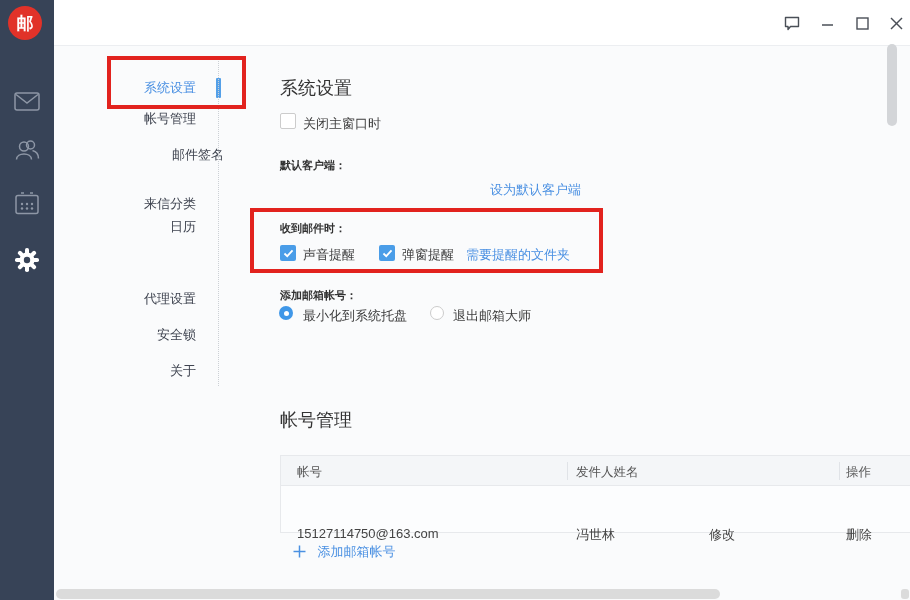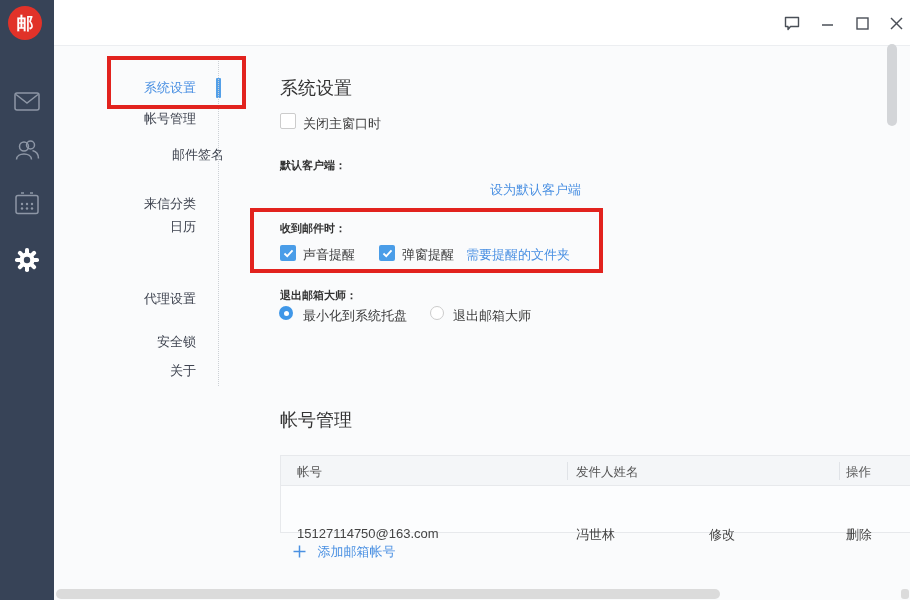--- a/index.html
+++ b/index.html
@@ -136,21 +136,21 @@
     </div>
   </header>
 
   <nav class="nav">
     <div class="nav-item selected" style="top:79px;">系统设置</div>
     <div class="nav-item" style="top:110px;">帐号管理</div>
     <div class="nav-item" style="top:146px;margin-left:28px;">邮件签名</div>
     <div class="nav-item" style="top:182px;margin-top:13px;">来信分类</div>
     <div class="nav-item" style="top:218px;">日历</div>
     <div class="nav-item" style="top:290px;padding-left:21px;">代理设置</div>
-    <div class="nav-item" style="top:333px;">安全锁</div>
+    <div class="nav-item" style="top:326px;">安全锁</div>
     <div class="nav-item" style="top:362px;padding-left:34px;">关于</div>
   </nav>
   <div class="nav-indicator"></div>
   <div class="nav-divider"></div>
 
   <div class="h-section" style="left:280px; top:76px;">系统设置</div>
 
   <div class="cb unchecked" style="left:280px; top:113px;"></div>
   <div class="txt" style="left:303px; top:115px;">关闭主窗口时</div>
 
@@ -165,21 +165,21 @@
   </div>
   <div class="txt" style="left:303px; top:246px;">声音提醒</div>
   <div class="cb checked" style="left:379px; top:245px;">
     <svg width="11" height="9" viewBox="0 0 12 10">
         <polyline points="1.5,5 4.6,8 10.5,1.5" fill="none" stroke="#fff" stroke-width="2"></polyline>
       </svg>
   </div>
   <div class="txt" style="left:402px; top:246px;">弹窗提醒</div>
   <div class="link" style="left:466px; top:246px;">需要提醒的文件夹</div>
 
-  <div class="lbl-bold" style="left:280px; top:288px;">退出邮箱大师：</div>
+  <div class="lbl-bold" style="left:280px; top:288px;">添加邮箱帐号：</div>
   <div class="radio on" style="left:279px; top:306px;"></div>
   <div class="txt" style="left:303px; top:307px;">最小化到系统托盘</div>
   <div class="radio off" style="left:430px; top:306px;"></div>
   <div class="txt" style="left:453px; top:307px;text-align:right;">退出邮箱大师</div>
 
   <div class="h-section" style="left:280px; top:408px;">帐号管理</div>
 
   <div class="acct-table">
     <div class="acct-head">
       <div class="th" style="left:16px;">帐号</div>

